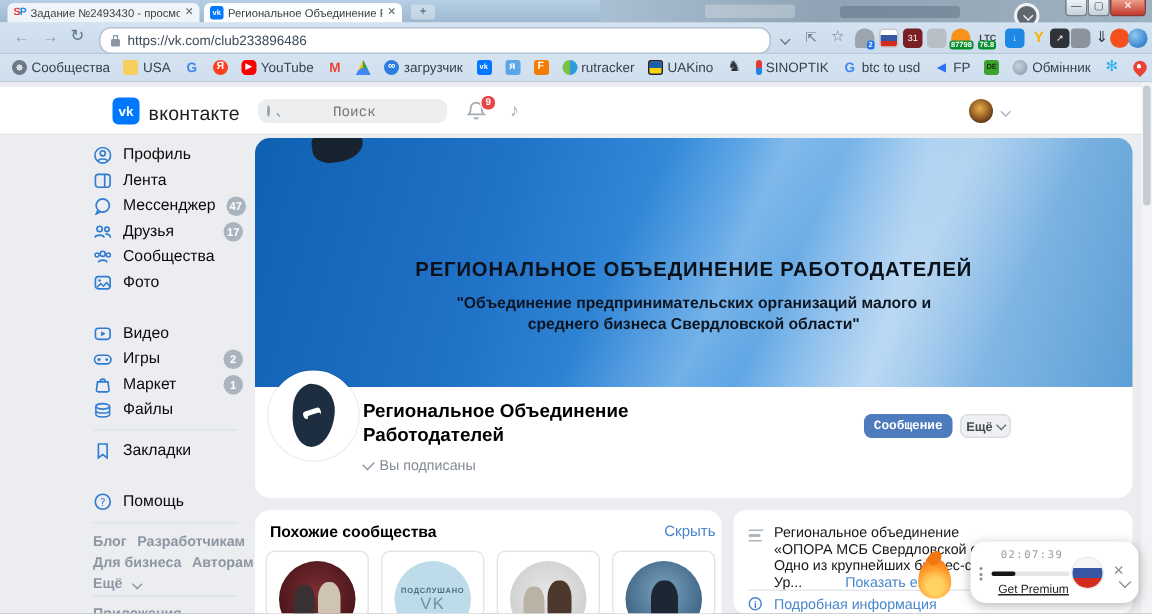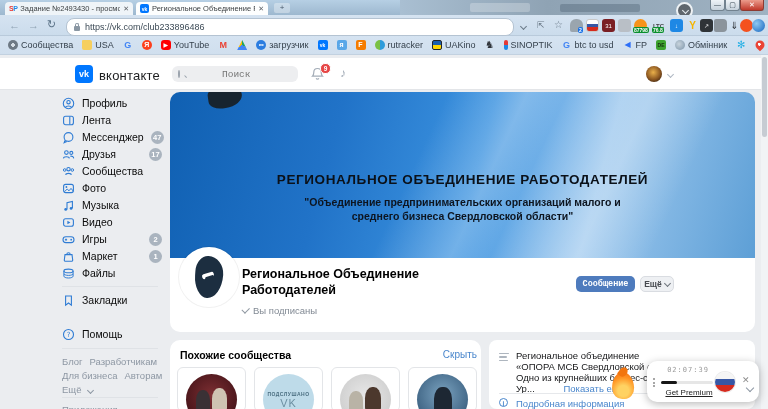--- a/index.html
+++ b/index.html
@@ -73,21 +73,21 @@
     background:radial-gradient(circle at 45% 40%,#eab04a,#8a5520 55%,#2c1c0d 90%);}
   .ucaret{position:absolute;left:668px;top:14px;width:4px;height:4px;border-right:1.2px solid #aeb7c2;border-bottom:1.2px solid #aeb7c2;transform:rotate(45deg);}
 
   
   .sbitem{position:absolute;left:62px;display:flex;align-items:center;gap:7px;width:100px;height:14px;}
   .sbitem svg{flex:0 0 auto;}
   .sblabel{font-size:10.5px;color:#0a0a0a;flex:1;white-space:nowrap;}
   .sbbadge{background:#aab4bf;color:#fff;font-size:7.5px;font-weight:bold;border-radius:7px;
     min-width:13px;height:13px;line-height:13px;text-align:center;flex:0 0 auto;}
   .sbdivider{position:absolute;left:62px;width:96px;height:1px;background:#dfe2e6;}
-  .sbfoot{position:absolute;left:62px;font-size:9.5px;color:#8d97a3;white-space:nowrap;}
+  .sbfoot{position:absolute;left:62px;font-size:9.5px;color:#8d97a3;white-space:nowrap;font-weight:bold;}
   .sbfoot span{margin-right:7px;}
 
   
   .cover{position:absolute;left:170px;top:37px;width:585px;height:166px;border-radius:10px 10px 0 0;overflow:hidden;
     background:linear-gradient(105deg,#1060b2 0%,#2173c8 28%,#3c93e0 52%,#9dc8ee 72%,#5d9fd6 100%);}
   .cover:after{content:"";position:absolute;inset:0;
     background:linear-gradient(115deg,transparent 42%,rgba(255,255,255,.28) 54%,rgba(255,255,255,.04) 60%,rgba(255,255,255,.30) 73%,transparent 84%);}
   .covermap{position:absolute;left:38px;top:-6px;width:34px;height:22px;background:#17242f;
     border-radius:40% 55% 60% 45%;transform:rotate(-8deg);}
   .covertitle{position:absolute;left:0;top:80px;width:585px;text-align:center;font-size:13.5px;font-weight:800;
@@ -362,28 +362,20 @@
       <span class="sblabel">Сообщества</span>
     </div>
     <div class="sbitem" style="top:126px;">
       <svg width="13" height="13" viewBox="0 0 13 13">
           <rect x="1.6" y="2.4" width="9.8" height="8.2" rx="2" fill="none" stroke="#2f7cd4" stroke-width="1.1"></rect>
           <circle cx="4.4" cy="5" r=".9" fill="#2f7cd4"></circle>
           <path d="M2.6 9.6l2.6-2.6 1.8 1.8 2-2.4 2.4 2.8" fill="none" stroke="#2f7cd4" stroke-width="1"></path>
         </svg>
       <span class="sblabel">Фото</span>
     </div>
-    <div class="sbitem" style="top:143px;">
-      <svg width="13" height="13" viewBox="0 0 13 13">
-          <path d="M5 10.4V3.6l5.4-1.1v6.8" fill="none" stroke="#2f7cd4" stroke-width="1.1"></path>
-          <circle cx="3.7" cy="10.4" r="1.4" fill="#2f7cd4"></circle>
-          <circle cx="9.1" cy="9.4" r="1.4" fill="#2f7cd4"></circle>
-        </svg>
-      <span class="sblabel">Музыка</span>
-    </div>
     <div class="sbitem" style="top:160px;">
       <svg width="13" height="13" viewBox="0 0 13 13">
           <rect x="1.6" y="2.8" width="9.8" height="7.4" rx="2" fill="none" stroke="#2f7cd4" stroke-width="1.1"></rect>
           <path d="M5.4 4.8l3 1.7-3 1.7z" fill="#2f7cd4"></path>
         </svg>
       <span class="sblabel">Видео</span>
     </div>
     <div class="sbitem" style="top:177px;">
       <svg width="13" height="13" viewBox="0 0 13 13">
           <rect x="1" y="3.8" width="11" height="5.8" rx="2.9" fill="none" stroke="#2f7cd4" stroke-width="1.1"></rect>

